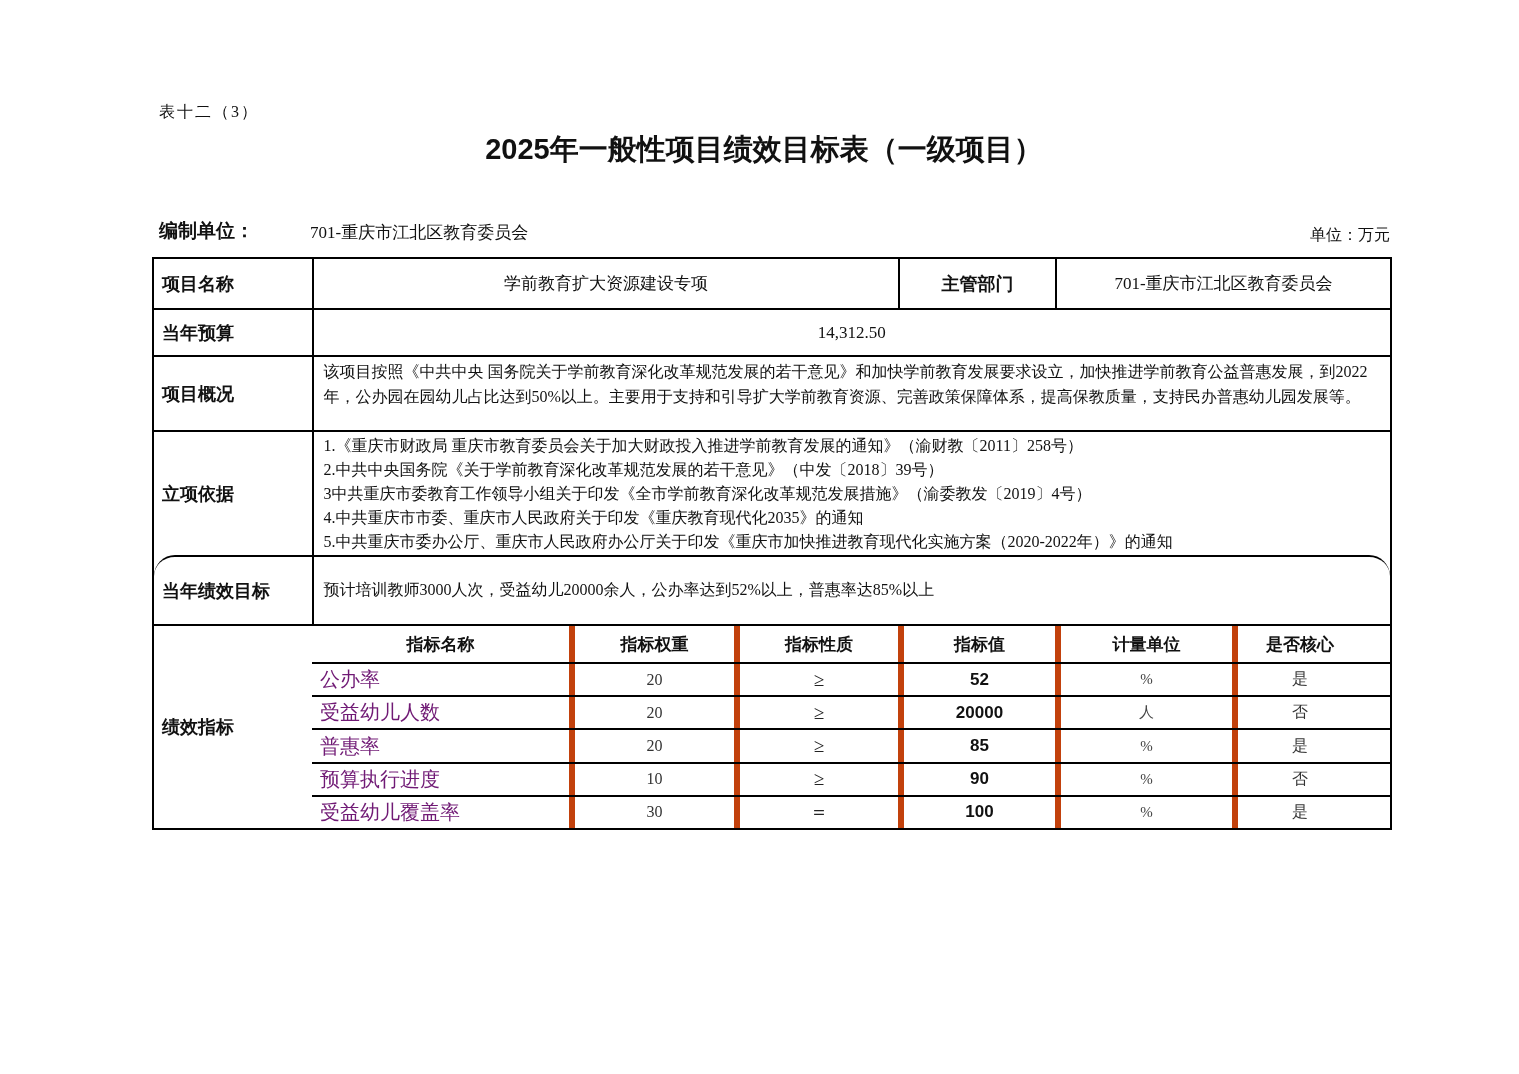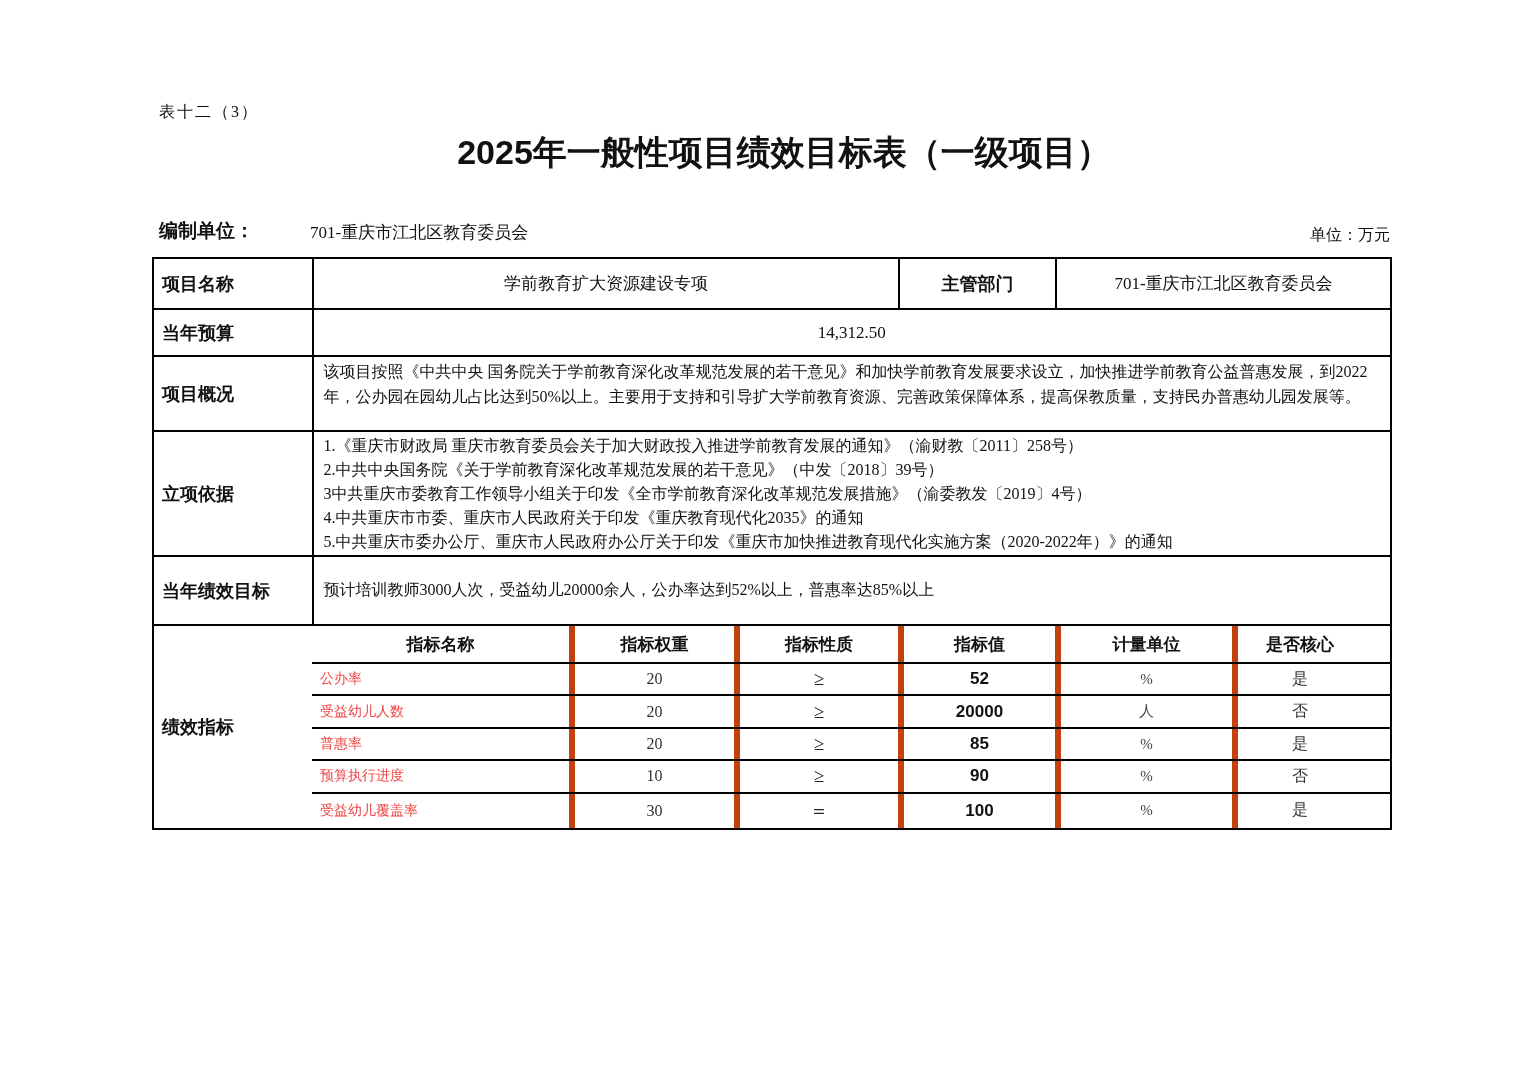--- a/index.html
+++ b/index.html
@@ -6,39 +6,39 @@
   .page {
     position:relative; width:1519px; height:1074px; background:#ffffff;
     font-family:"Liberation Serif","DejaVu Serif",serif; color:#111;
     overflow:hidden;
   }
   .hei { font-family:"Liberation Sans","DejaVu Sans",sans-serif; font-weight:bold; }
 
   .corner { position:absolute; left:159px; top:66px; font-size:16px; letter-spacing:2px;margin-top:36px; }
 
   .title {
-    position:absolute; left:164px; top:130px; width:1240px; text-align:center;
-    font-size:34px; font-weight:bold;
+    position:absolute; left:144px; top:130px; width:1240px; text-align:center;
+    font-size:29px; font-weight:bold;
     font-family:"Liberation Sans","DejaVu Sans",sans-serif;
   }
 
   .meta { position:absolute; left:152px; top:218px; width:1240px; height:28px; }
   .prep-label { position:absolute; left:7px; top:0; font-size:19px; }
   .prep-value { position:absolute; left:158px; top:3px; font-size:17px; }
   .unit-note  { position:absolute; right:2px; top:7px; font-size:16px; }
 
   .tbl {
     position:absolute; left:152px; top:257px; width:1240px; height:573px;
     border:2px solid #000; box-sizing:border-box;
     display:flex; flex-direction:column;
   }
   .row { display:flex; box-sizing:border-box; flex:0 0 auto; }
   .row + .row { border-top:2px solid #000; }
   .r1 { height:49px; } .r2 { height:47px; } .r3 { height:75px; }
-  .r4 { height:125px; } .r5 { height:69px; } .r6 { flex:1 1 auto; }
+  .r4 { height:125px; } .r5 { height:69px;border-radius:21px; } .r6 { flex:1 1 auto; }
 
   .cell { box-sizing:border-box; display:flex; align-items:center; overflow:hidden; }
   .cell + .cell { border-left:2px solid #000; }
 
   .wc1 { width:158px; } .wc2 { width:257px; } .wc3 { width:165px; }
   .wc4 { width:164px; } .wc5 { width:157px; } .wc6 { width:177px; } .wc7 { width:130px; }
   .sp24 { width:586px; }   
   .sp67 { width:335px; }   
   .sp27 { width:1082px; }  
 
@@ -49,21 +49,21 @@
   .basis { padding:16px 10px; font-size:16px; line-height:24px; }
   .goal { padding-left:10px; font-size:16px; }
 
   .sub { flex:1 1 auto; display:flex; flex-direction:column; box-sizing:border-box; }
   .srow { display:flex; flex:1 1 auto; box-sizing:border-box; }
   .srow + .srow { border-top:2px solid #000; }
   .srow.head { flex:0 0 36px;text-align:right; }
   .scell { box-sizing:border-box; display:flex; align-items:center; overflow:hidden; }
   .scell + .scell { border-left:6px solid #c2410c; }
   .hcell { justify-content:center; font-size:17px; }
-  .name { padding-left:8px; font-size:14px; color:#ef4444;text-align:right; }
+  .name { padding-left:8px; font-size:20px; color:#701a75;text-align:right; }
   .wt { justify-content:center; font-size:16px; color:#333; }
   .geq { justify-content:center; font-size:19px; color:#222; }
   .ival { justify-content:center; font-size:17px; font-weight:600;
           font-family:"Liberation Sans","DejaVu Sans",sans-serif; }
   .iunit { justify-content:center; font-size:15px; color:#444; }
   .icore { justify-content:center; font-size:16px; color:#333; }
 </style>
 </head>
 <body>
 

